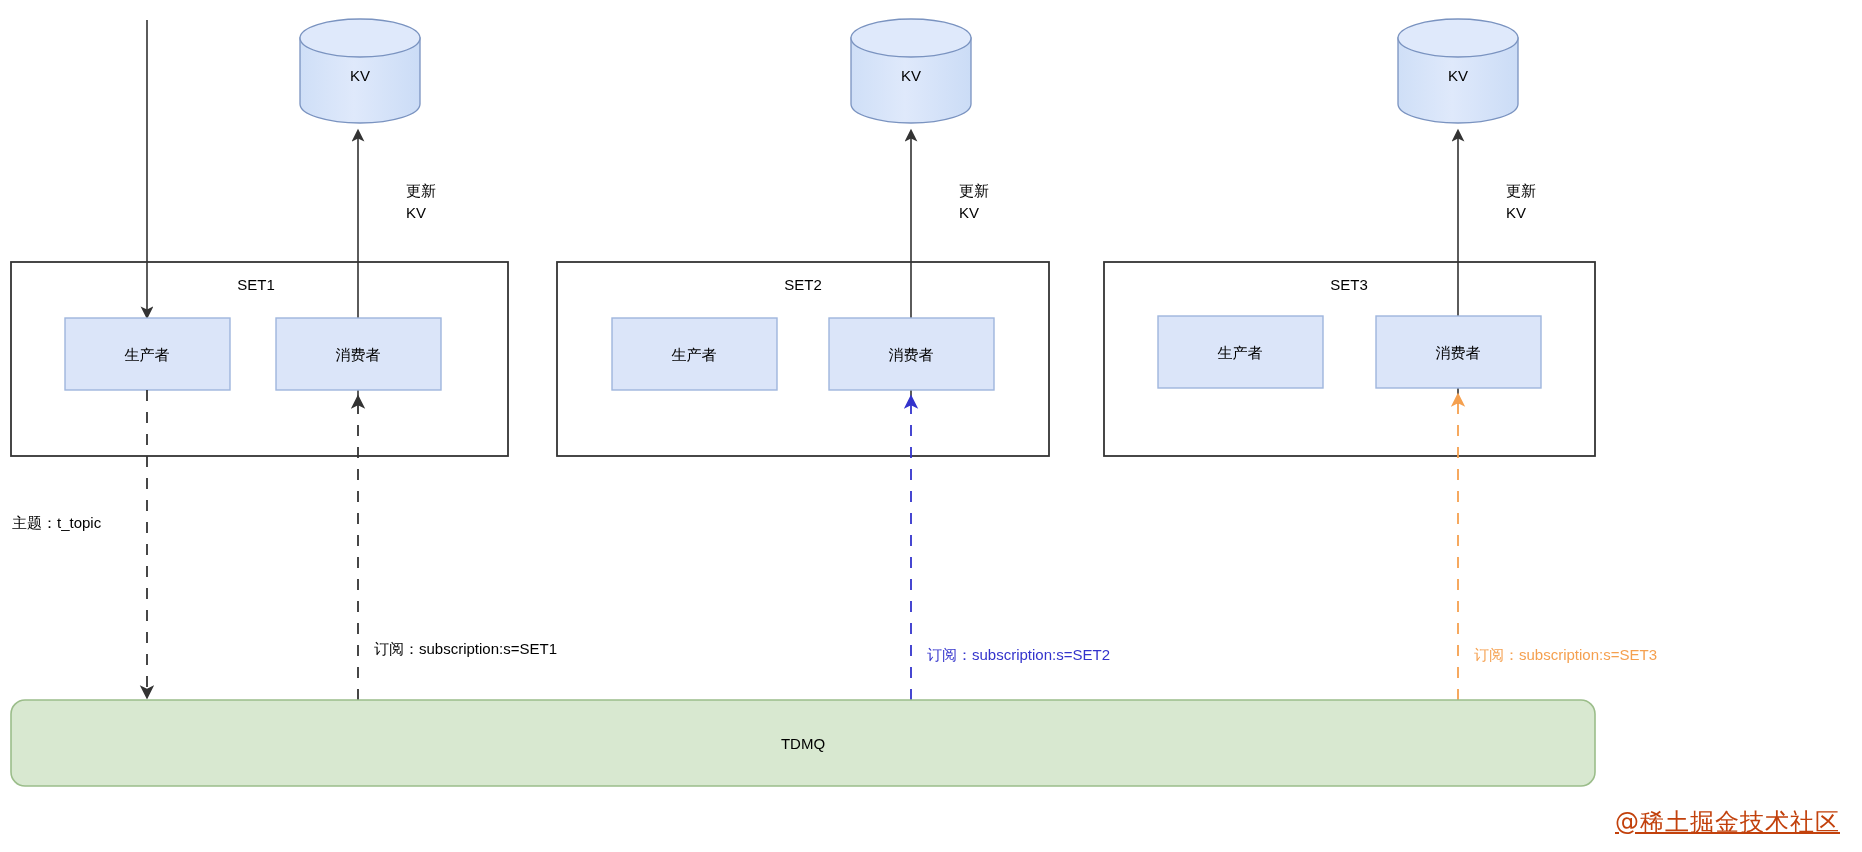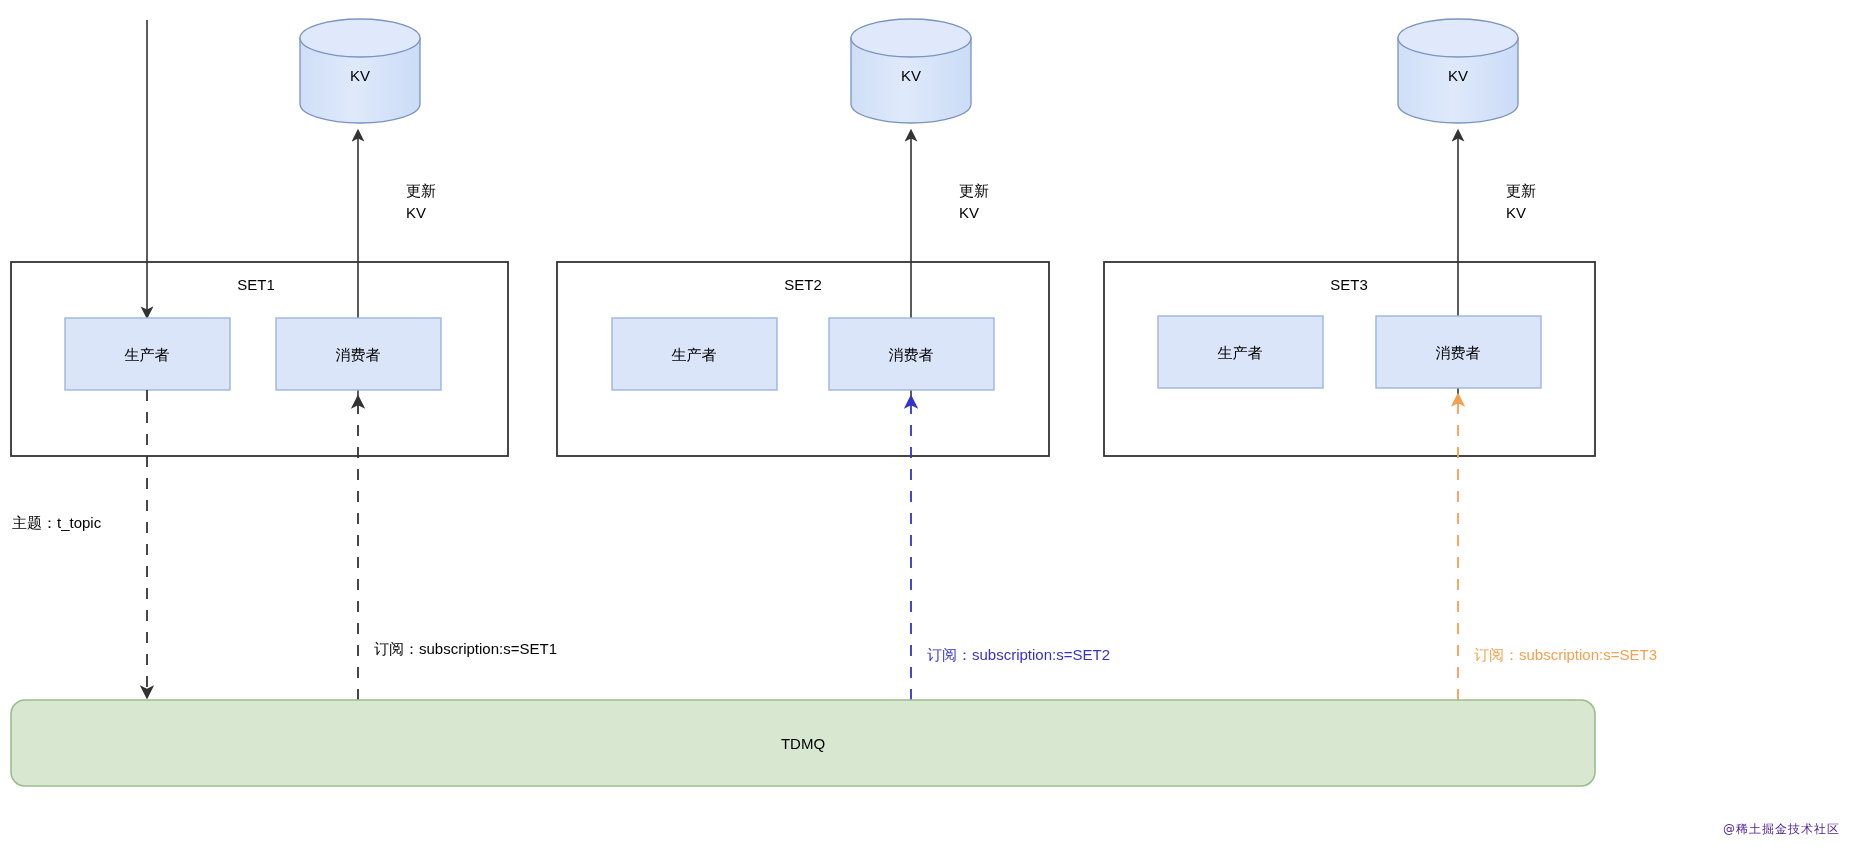--- a/index.html
+++ b/index.html
@@ -10,23 +10,23 @@
   #diagram{position:absolute;left:0;top:0;width:1862px;height:852px;}
   .set-label{font-size:15px;fill:#000000;}
   .node-label{font-size:15px;fill:#000000;}
   .kv-label{font-size:15px;fill:#000000;}
   .edge-label{font-size:15px;fill:#000000;}
   .edge-label-blue{font-size:15px;fill:#3333cc;}
   .edge-label-orange{font-size:15px;fill:#f5a04f;}
   .tdmq-label{font-size:15px;fill:#000000;}
   .watermark{
     position:absolute;right:22px;bottom:14px;
-    font-size:12px;color:#4c1d95;letter-spacing:1px;
+    font-size:24px;color:#c2410c;letter-spacing:1px;
     font-family:"DejaVu Sans",sans-serif;
-    user-select:none;white-space:nowrap;
+    user-select:none;white-space:nowrap;text-decoration:underline;
   }
 </style>
 </head>
 <body>
 
 <svg id="diagram" viewBox="0 0 1862 852" xmlns="http://www.w3.org/2000/svg">
 
   <defs>
     <marker id="arrow-black" markerWidth="10" markerHeight="10" refX="6" refY="4" orient="auto" markerUnits="strokeWidth">
       <path d="M0,0 L8,4 L0,8 L2,4 Z" fill="#333333"></path>

